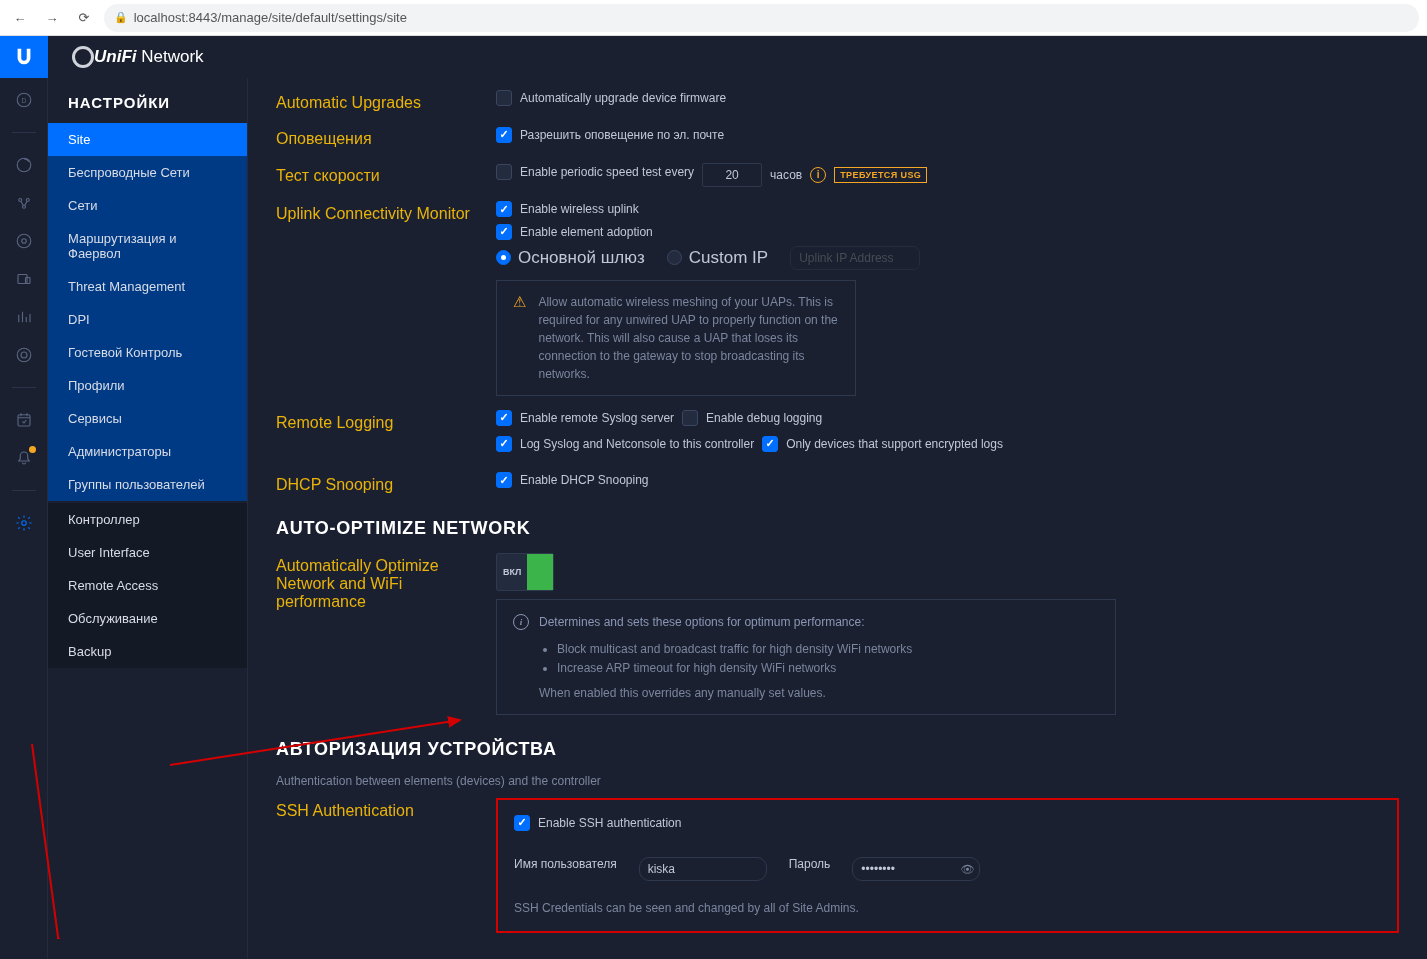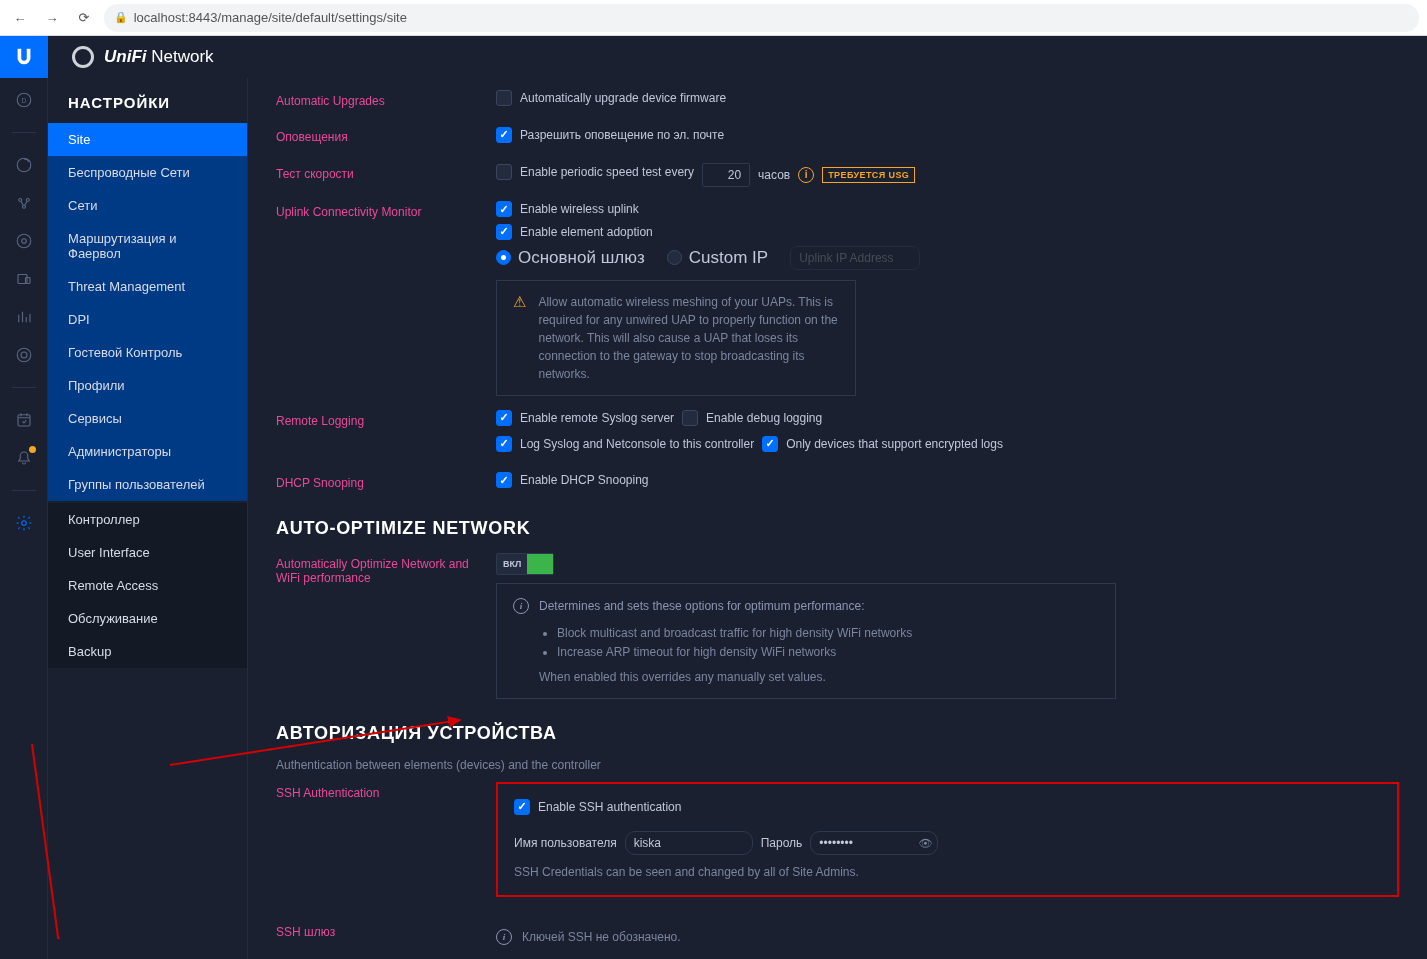--- a/index.html
+++ b/index.html
@@ -8,21 +8,21 @@
 
 .browser-bar { height: 36px; background: #fff; display: flex; align-items: center; padding: 0 8px; gap: 8px; border-bottom: 1px solid #ddd; }
 .browser-btn { width: 24px; height: 24px; display: flex; align-items: center; justify-content: center; color: #555; cursor: pointer; }
 .url-box { flex: 1; height: 28px; background: #f1f3f4; border-radius: 14px; display: flex; align-items: center; padding: 0 10px; color: #555; font-size: 13px; gap: 6px; }
 .url-lock { color: #777; font-size: 11px; }
 
 
 .app-header { height: 42px; background: #1a2030; display: flex; align-items: center; }
 .rail-logo { width: 48px; height: 42px; background: #006fff; display: flex; align-items: center; justify-content: center; }
 .rail-logo svg { width: 22px; height: 22px; fill: #fff; }
-.brand { display: flex; align-items: center; gap: 10px; padding-left: 24px; color: #fff; }
+.brand { display: flex; align-items: center; padding-left: 24px; color: #fff; }
 .brand-circle { width: 22px; height: 22px; border-radius: 50%; border: 3px solid #d0d3da; }
 .brand-text { font-size: 17px; font-style: italic; font-weight: 600; }
 .brand-sub { font-size: 17px; font-weight: 300; font-style: normal; }
 
 
 .layout { display: flex; height: calc(100vh - 78px); }
 .rail { width: 48px; background: #1a2030; display: flex; flex-direction: column; align-items: center; padding-top: 12px; gap: 18px; position: relative; border-right: 1px solid #242b3d; }
 .rail-icon { width: 20px; height: 20px; color: #5a6682; cursor: pointer; position: relative; display: flex; align-items: center; justify-content: center; }
 .rail-icon.settings { color: #006fff; }
 .rail-divider { width: 24px; height: 1px; background: #2a3347; margin: 4px 0; }
@@ -33,61 +33,61 @@
 .sidebar h1 { color: #fff; font-size: 15px; font-weight: 700; letter-spacing: 1px; padding: 16px 20px 12px; }
 .nav-group { margin-bottom: 2px; }
 .nav-item { padding: 9px 20px; color: #d8dce6; font-size: 13px; cursor: pointer; background: #003a85; }
 .nav-item.active { background: #006fff; color: #fff; position: relative; }
 .nav-item.active::after { content: ''; position: absolute; right: -9px; top: 50%; transform: translateY(-50%); border: 9px solid transparent; border-left-color: #006fff; }
 .nav-item2 { padding: 9px 20px; color: #d8dce6; font-size: 13px; cursor: pointer; background: #141926; }
 
 
 .main { flex: 1; overflow-y: auto; padding: 12px 28px 40px; background: #1a2030; position: relative; }
 .row { display: flex; align-items: flex-start; margin-bottom: 14px; }
-.row-label { width: 220px; color: #ec4899; font-size: 12px; padding-top: 4px; }
+.row-label { width: 220px; color: #eab308; font-size: 16px; padding-top: 4px; }
 .row-content { flex: 1; }
 
 .cb { display: inline-flex; align-items: center; gap: 8px; margin-bottom: 6px; }
 .cb-box { width: 16px; height: 16px; border-radius: 3px; border: 1px solid #3a4560; background: #232b3f; flex-shrink: 0; display: flex; align-items: center; justify-content: center; }
 .cb-box.checked { background: #006fff; border-color: #006fff; }
 .cb-box.checked::after { content: '✓'; color: #fff; font-size: 11px; font-weight: bold; }
 .cb-label { color: #c0c7d8; font-size: 12px; }
 
 .radio { display: inline-flex; align-items: center; gap: 7px; margin-right: 14px; }
 .radio-dot { width: 15px; height: 15px; border-radius: 50%; border: 1px solid #3a4560; background: #232b3f; display: flex; align-items: center; justify-content: center; }
 .radio-dot.checked { border-color: #006fff; background: #006fff; }
 .radio-dot.checked::after { content: ''; width: 5px; height: 5px; border-radius: 50%; background: #fff; }
 .radio-label { color: #c0c7d8; font-size: 17px; }
 
 .inline { display: flex; align-items: center; gap: 8px; flex-wrap: wrap; }
 .txt-input { height: 24px; background: #1a2030; border: 1px solid #2e384f; color: #c0c7d8; padding: 0 8px; font-size: 12px; border-radius: 2px; }
-.txt-small { width: 48px; text-align: right; }
+.txt-small { width: 60px; text-align: center; }
 .info-icon { width: 16px; height: 16px; border-radius: 50%; border: 1.5px solid #f5a623; color: #f5a623; font-size: 10px; font-weight: bold; display: inline-flex; align-items: center; justify-content: center; }
 .usg-badge { border: 1px solid #f5a623; color: #f5a623; font-size: 9px; font-weight: bold; padding: 2px 5px; letter-spacing: 0.4px; }
 
 .warn-box { border: 1px solid #2e384f; padding: 12px 16px; margin-top: 10px; display: flex; gap: 12px; max-width: 360px; }
 .warn-icon { color: #f5a623; font-size: 15px; flex-shrink: 0; }
 .warn-text { color: #7a859e; font-size: 12px; line-height: 1.5; }
 
 .section-h { color: #fff; font-size: 18px; font-weight: 700; letter-spacing: 0.7px; margin: 24px 0 14px; }
 .subtle { color: #7a859e; font-size: 12px; margin-bottom: 10px; }
 
-.toggle { width: 58px; height: 22px; background: #232b3f; border: 1px solid #2e384f; border-radius: 2px; position: relative; display: flex; align-items: center; }
+.toggle { width: 58px; height: 38px; background: #232b3f; border: 1px solid #2e384f; border-radius: 2px; position: relative; display: flex; align-items: center; }
 .toggle.on { }
 .toggle-track { position: absolute; right: 0; top: 0; bottom: 0; width: 26px; background: #3bb54a; }
 .toggle-label { font-size: 9px; font-weight: bold; color: #c0c7d8; padding-left: 6px; }
 
 .info-box { border: 1px solid #2e384f; padding: 14px 16px; margin-top: 8px; max-width: 620px; }
 .info-head { display: flex; gap: 10px; align-items: center; color: #8a96b3; font-size: 12px; margin-bottom: 10px; }
 .info-i { width: 16px; height: 16px; border-radius: 50%; border: 1.5px solid #8a96b3; color: #8a96b3; font-size: 9px; font-style: italic; font-weight: bold; display: inline-flex; align-items: center; justify-content: center; font-family: serif; }
 .info-box ul { margin: 0 0 8px 44px; list-style: disc; color: #7a859e; font-size: 12px; line-height: 1.6; }
 .info-foot { margin-left: 26px; color: #7a859e; font-size: 12px; }
 
 .highlight-box { border: 2.5px solid #d40000; padding: 14px 16px 16px; margin-bottom: 10px; position: relative; }
-.field-row { display: flex; align-items: center; gap: 8px; margin: 10px 0; }
+.field-row { display: flex; align-items: flex-start; gap: 22px; margin: 20px 0; }
 .field-label { color: #c0c7d8; font-size: 12px; }
 .input-wide { width: 128px; border-radius: 10px; }
 .pw-wrap { position: relative; display: inline-block; }
 .pw-eye { position: absolute; right: 6px; top: 50%; transform: translateY(-50%); color: #7a859e; font-size: 11px; cursor: pointer; }
 .note { color: #7a859e; font-size: 12px; }
 
 .btn-primary { background: #006fff; color: #fff; border: none; padding: 7px 14px; font-size: 11px; font-weight: 600; letter-spacing: 0.4px; border-radius: 3px; cursor: pointer; display: inline-flex; align-items: center; gap: 5px; }
 
 .ssh-keys-row { display: flex; align-items: center; gap: 10px; margin-top: 8px; }
 

